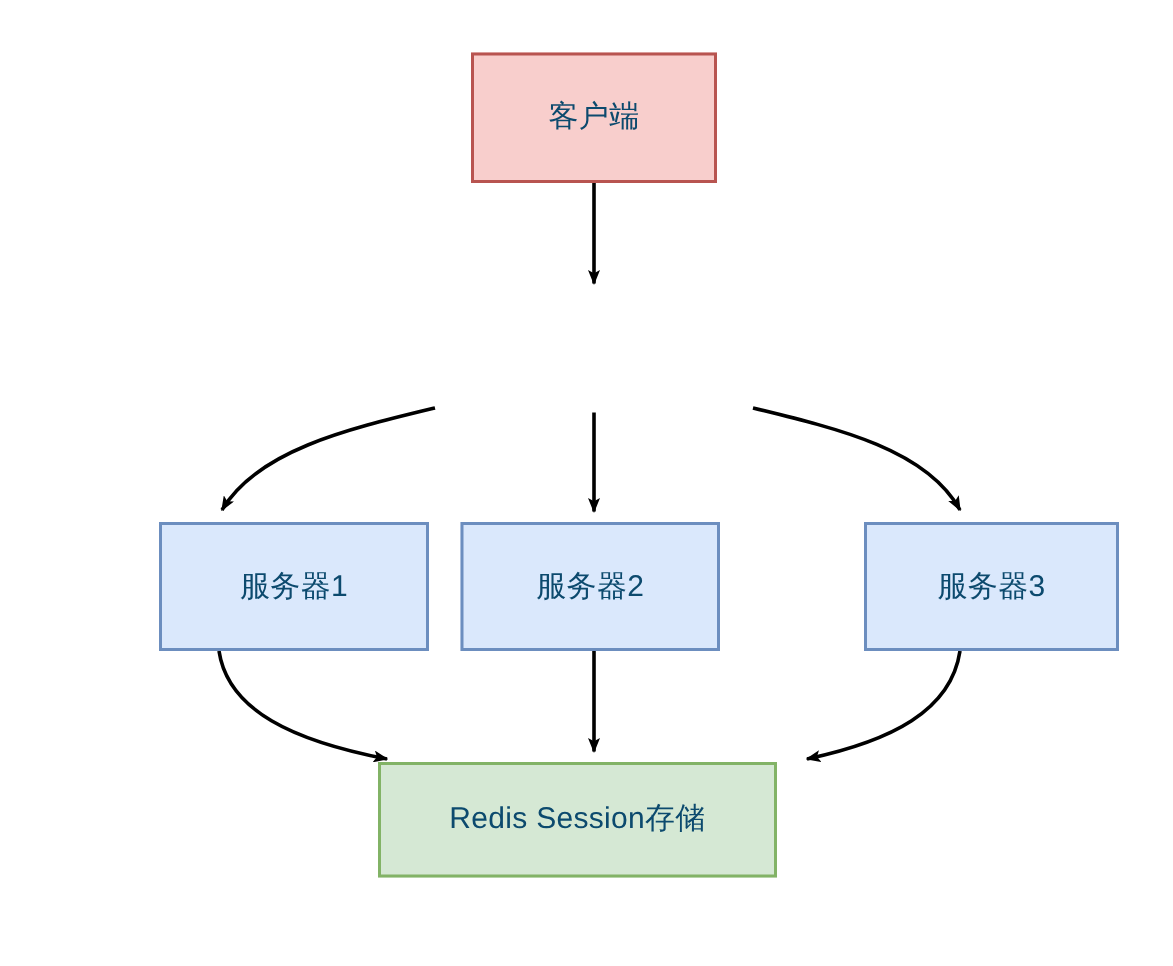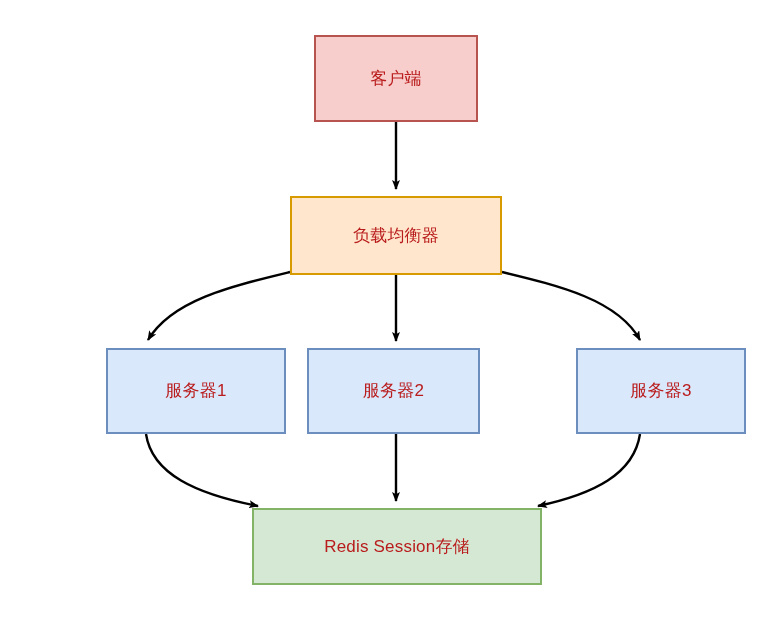--- a/index.html
+++ b/index.html
@@ -32,23 +32,23 @@
     box-sizing: border-box;
     display: flex;
     align-items: center;
     justify-content: center;
     text-align: center;
     border-style: solid;
     border-width: 2px;
     z-index: 2;
   }
   .node-label {
-    font-size: 17px;
+    font-size: 20px;
     line-height: 1.15;
-    color: #b91c1c;
+    color: #0c4a6e;
     white-space: nowrap;
     letter-spacing: 0.2px;
   }
   
   #node-client {
     left: 314px;
     top: 35px;
     width: 164px;
     height: 87px;
     background: #f8cecc;
@@ -86,21 +86,21 @@
     top: 348px;
     width: 170px;
     height: 86px;
     background: #dae8fc;
     border-color: #6c8ebf;
   }
   
   #node-redis {
     left: 252px;
     top: 508px;
-    width: 290px;
+    width: 266px;
     height: 77px;
     background: #d5e8d4;
     border-color: #82b366;
     text-align: center;
   }
 </style>
 </head>
 <body>
 
 <div id="diagram-canvas">
@@ -124,23 +124,20 @@
 
     <path d="M 396,434 L 396,501" fill="none" stroke="#000000" stroke-width="2.4" marker-end="url(#arrowhead)"></path>
 
     <path d="M 640,434 C 634,474 594,494 538,506" fill="none" stroke="#000000" stroke-width="2.4" marker-end="url(#arrowhead)"></path>
   </svg>
 
   <div class="node" id="node-client">
     <span class="node-label">客户端</span>
   </div>
 
-  <div class="node" id="node-load-balancer">
-    <span class="node-label">负载均衡器</span>
-  </div>
 
   <div class="node" id="node-server-1">
     <span class="node-label">服务器1</span>
   </div>
 
   <div class="node" id="node-server-2">
     <span class="node-label">服务器2</span>
   </div>
 
   <div class="node" id="node-server-3">

